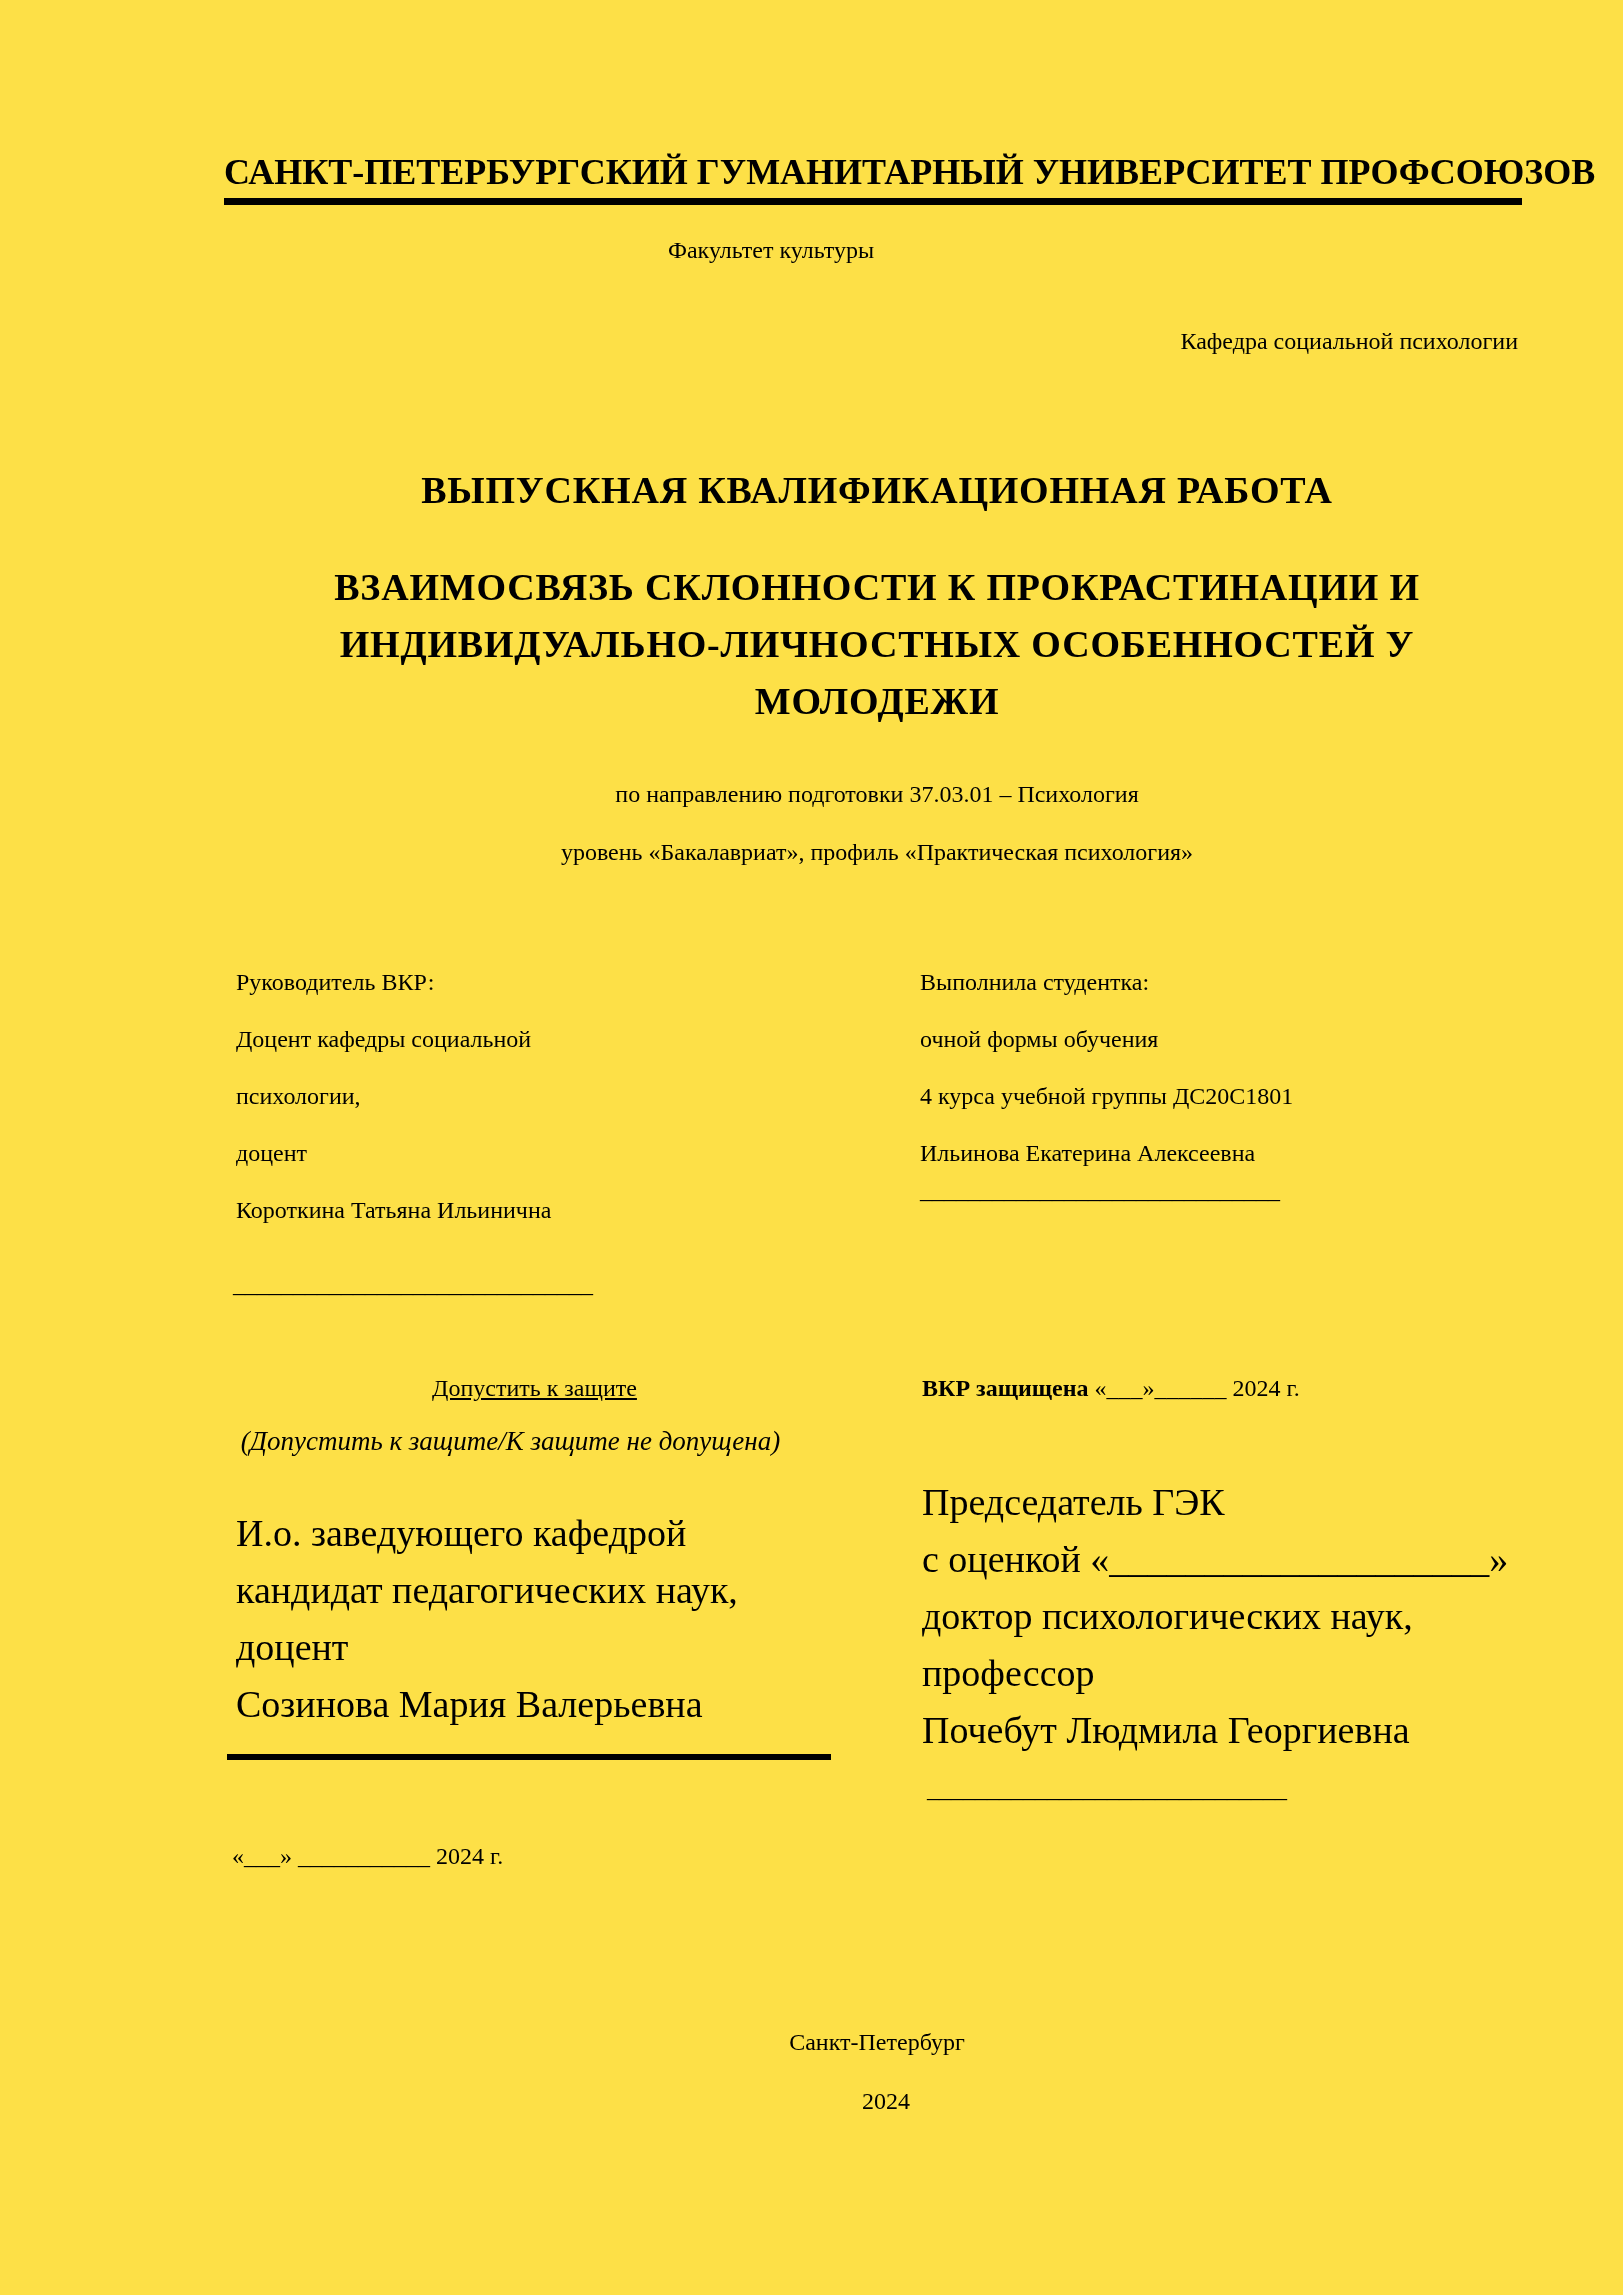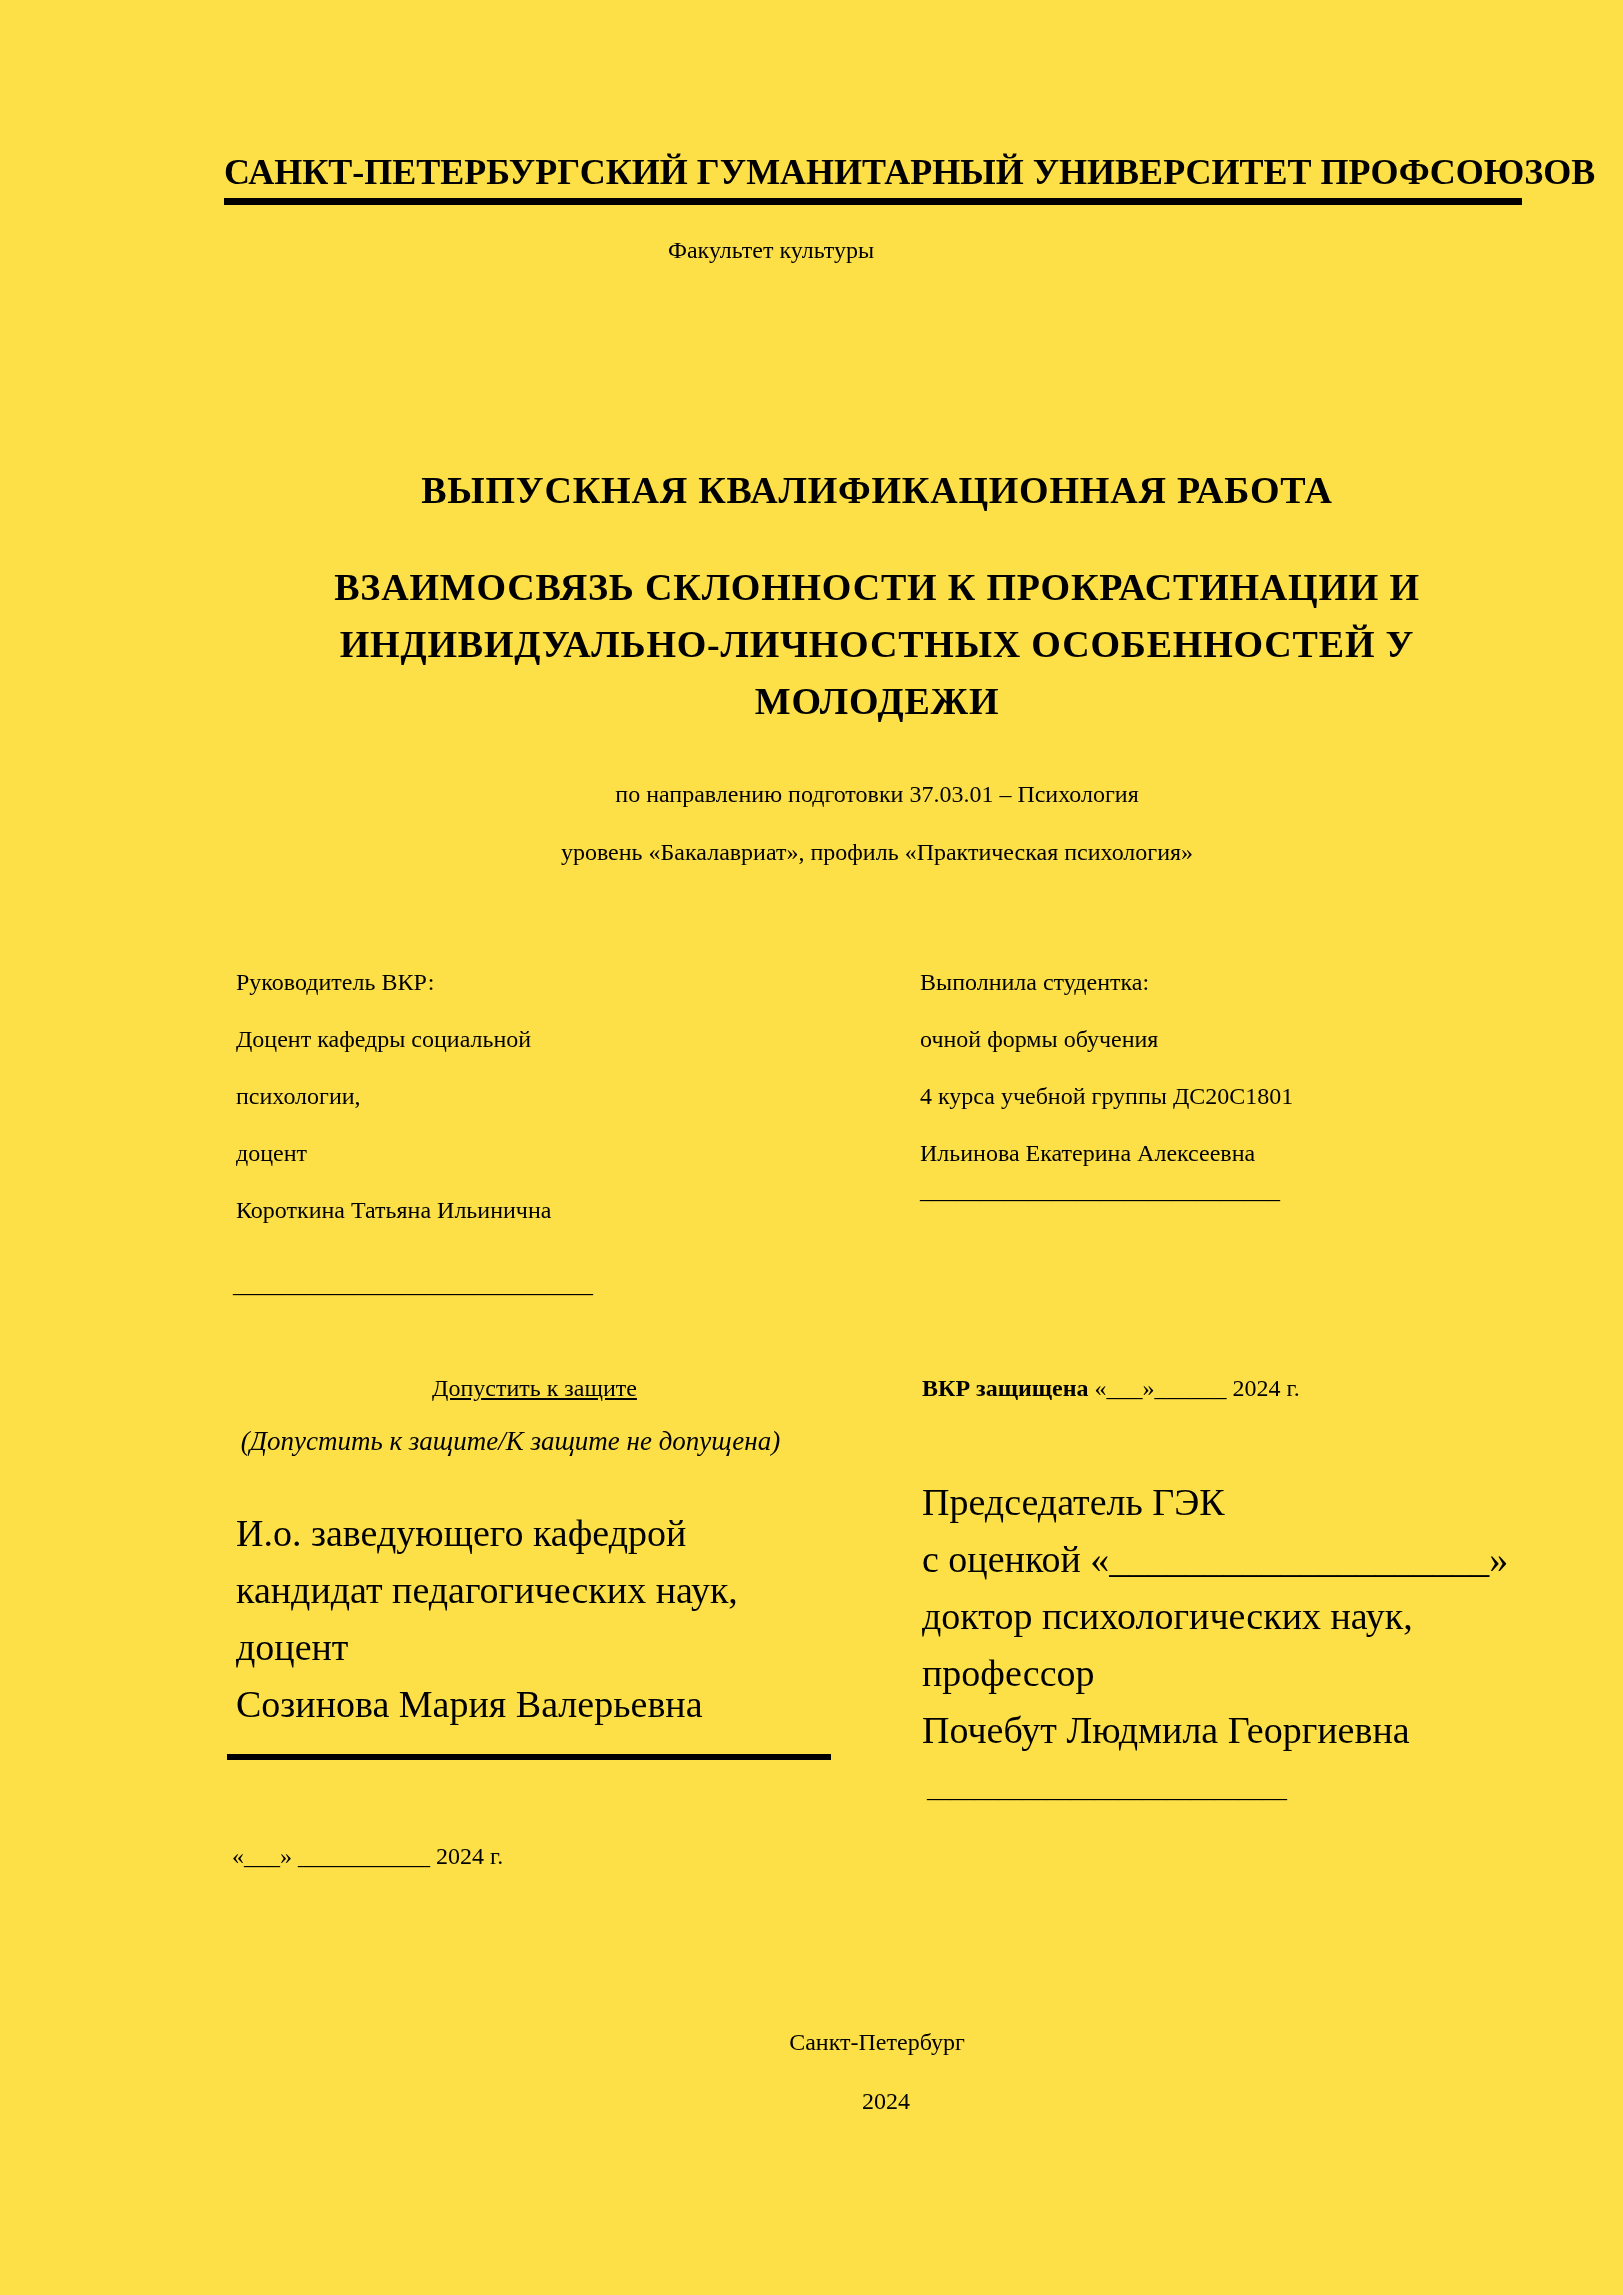--- a/index.html
+++ b/index.html
@@ -29,20 +29,21 @@
 <body>
 
 <div class="page">
 
   <div class="abs uni center nowrap" style="left:224px; top:149px; width:1298px;">САНКТ-ПЕТЕРБУРГСКИЙ ГУМАНИТАРНЫЙ УНИВЕРСИТЕТ ПРОФСОЮЗОВ</div>
 
   <div class="rule" style="left:224px; top:198px; width:1298px; height:7px;"></div>
 
   <div class="abs t center" style="left:457px; top:222px; width:628px;">Факультет культуры</div>
 
+  <div class="abs t right" style="left:864px; top:313px; width:654px;">Кафедра социальной психологии</div>
 
   <div class="abs big center" style="left:236px; top:462px; width:1282px;">ВЫПУСКНАЯ КВАЛИФИКАЦИОННАЯ РАБОТА</div>
 
   <div class="abs big center" style="left:236px; top:559px; width:1282px;">
     <div>ВЗАИМОСВЯЗЬ СКЛОННОСТИ К ПРОКРАСТИНАЦИИ И</div>
     <div>ИНДИВИДУАЛЬНО-ЛИЧНОСТНЫХ ОСОБЕННОСТЕЙ У</div>
     <div>МОЛОДЕЖИ</div>
   </div>
 
   <div class="abs t center" style="left:236px; top:766px; width:1282px;">по направлению подготовки 37.03.01 – Психология</div>

